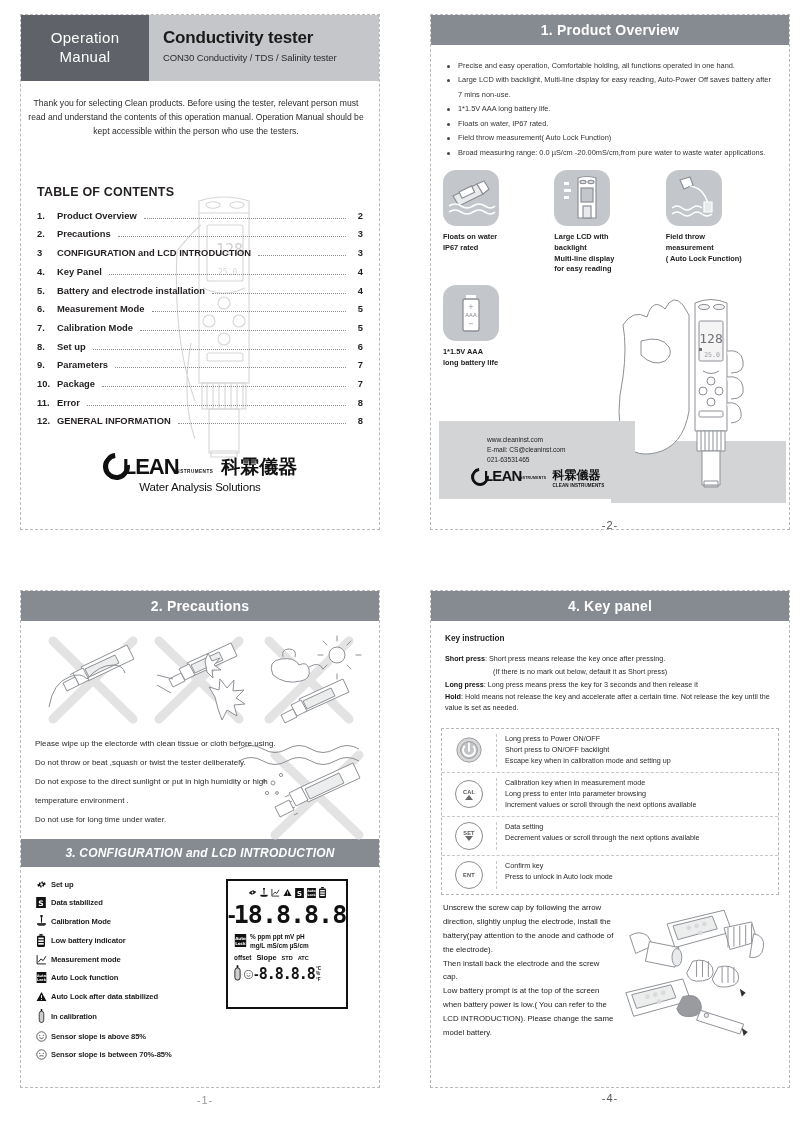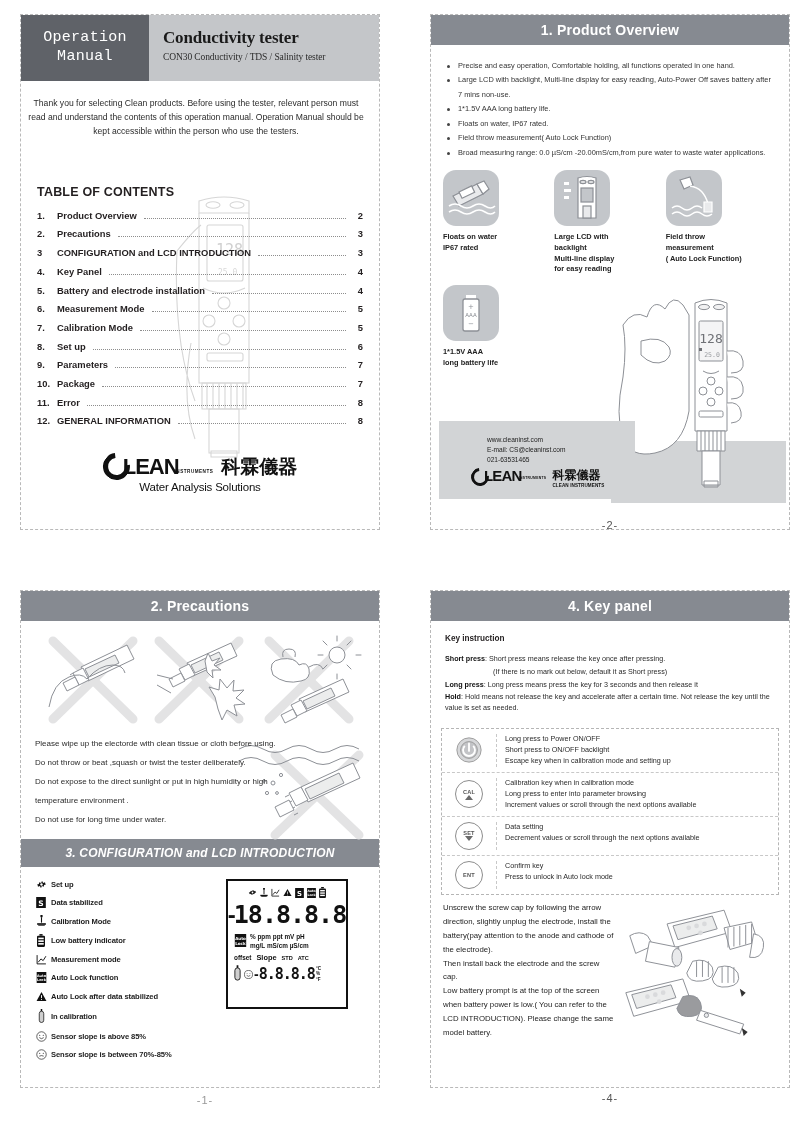--- a/index.html
+++ b/index.html
@@ -13,23 +13,23 @@
   #page3{left:20px;  top:590px; width:360px; height:498px;}
   #page4{left:430px; top:590px; width:360px; height:498px;}
 
   .pagenum{position:absolute;font-size:11px;color:#555;letter-spacing:1px;text-align:center;width:100px;}
   #pn1{left:155px;top:1094px;color:#999;}
   #pn2{left:560px;top:519px;}
   #pn4{left:560px;top:1092px;}
 
   
   .cover-head{display:flex;height:66px;}
-  .cover-left{width:128px;background:#5f6268;color:#fff;display:flex;align-items:center;justify-content:center;text-align:center;font-family:Liberation Mono, monospace;}
+  .cover-left{width:128px;background:#5f6268;color:#fff;display:flex;align-items:center;justify-content:center;text-align:center;}
   .cover-left span{font-size:15px;line-height:1.25;font-weight:300;letter-spacing:.3px;}
-  .cover-right{flex:1;background:#c4c6c9;padding:13px 0 0 14px;box-sizing:border-box;font-family:Liberation Serif, serif;}
+  .cover-right{flex:1;background:#c4c6c9;padding:13px 0 0 14px;box-sizing:border-box;}
   .cover-right .t1{font-size:17px;font-weight:bold;color:#1a1a1a;letter-spacing:-.2px;}
   .cover-right .t2{font-size:9.5px;color:#2b2b2b;margin-top:4px;letter-spacing:-.1px;}
 
   .thanks{margin:16px 12px 0 4px;text-align:center;font-size:8.6px;line-height:1.62;color:#2b2b2b;}
 
   
   .toc{position:relative;margin:46px 16px 0 16px;z-index:2;}
   .toc h2{font-size:12.5px;font-weight:bold;margin:0 0 12px 0;letter-spacing:.2px;}
   .toc-row{display:flex;align-items:baseline;font-size:9.4px;font-weight:bold;line-height:1;margin-bottom:8.2px;}
   .toc-num{width:20px;flex:0 0 20px;}
@@ -667,21 +667,21 @@
         </div>
       </div>
       <div class="krow">
         <div class="kicon">
           <div class="keycap">
               <span class="kl">CAL</span>
               <span class="tri up"></span>
             </div>
         </div>
         <div class="ktext">
-          <div>Calibration key when in calibration mode</div>
+          <div>Calibration key when in measurement mode</div>
           <div>Long press to enter into parameter browsing</div>
           <div>Increment values or scroll through the next options available</div>
         </div>
       </div>
       <div class="krow">
         <div class="kicon">
           <div class="keycap">
               <span class="kl">SET</span>
               <span class="tri down"></span>
             </div>

